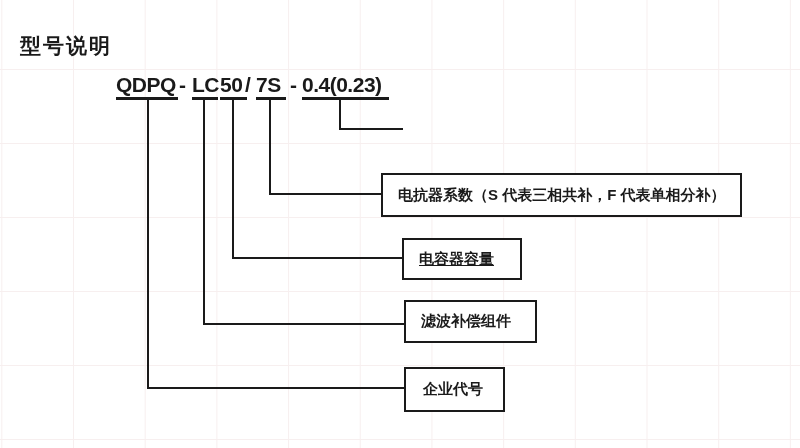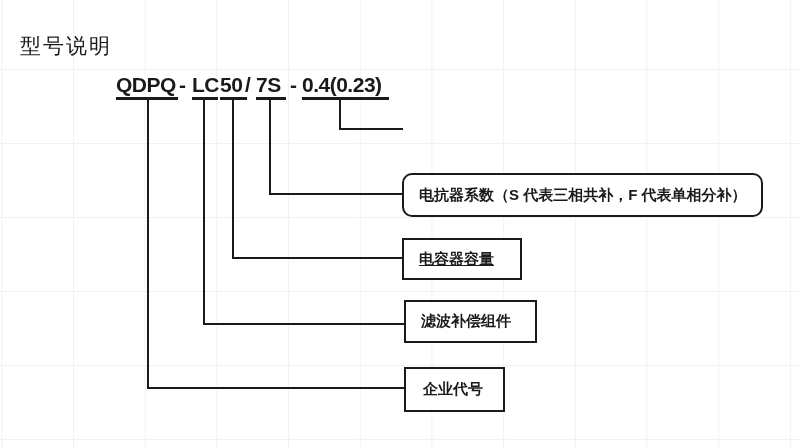--- a/index.html
+++ b/index.html
@@ -18,21 +18,21 @@
     font-family: "Liberation Sans", sans-serif;
     color: #1a1a1a;
     overflow: hidden;
   }
 
   .title {
     position: absolute;
     left: 20px;
     top: 32px;
     font-size: 21px;
-    font-weight: 400;
+    font-weight: 700;
     letter-spacing: 2px;
     white-space: nowrap;
   }
 
   
   .seg {
     position: absolute;
     top: 72px;
     height: 25px;
     line-height: 25px;
@@ -84,21 +84,21 @@
     <span class="seg u" style="left:302px; width:87px;">0.4(0.23)</span>
   </div>
 
   <div class="conn" style="left:147px; top:99px; width:258px; height:290px;"></div>
   <div class="conn" style="left:203px; top:99px; width:202px; height:226px;"></div>
   <div class="conn" style="left:232px; top:99px; width:171px; height:160px;"></div>
   <div class="conn" style="left:269px; top:99px; width:134px; height:96px;"></div>
   <div class="conn" style="left:339px; top:99px; width:64px;  height:31px;"></div>
 
 
-  <div class="label-box" style="left:402px; top:173px; width:361px; height:44px;border-radius:10px;">
+  <div class="label-box" style="left:381px; top:173px; width:361px; height:44px;">
     <span>电抗器系数（S 代表三相共补，F 代表单相分补）</span>
   </div>
 
   <div class="label-box" style="left:402px; top:238px; width:120px; height:42px;text-decoration:underline;">
     <span>电容器容量</span>
   </div>
 
   <div class="label-box" style="left:404px; top:300px; width:133px; height:43px;">
     <span>滤波补偿组件</span>
   </div>

